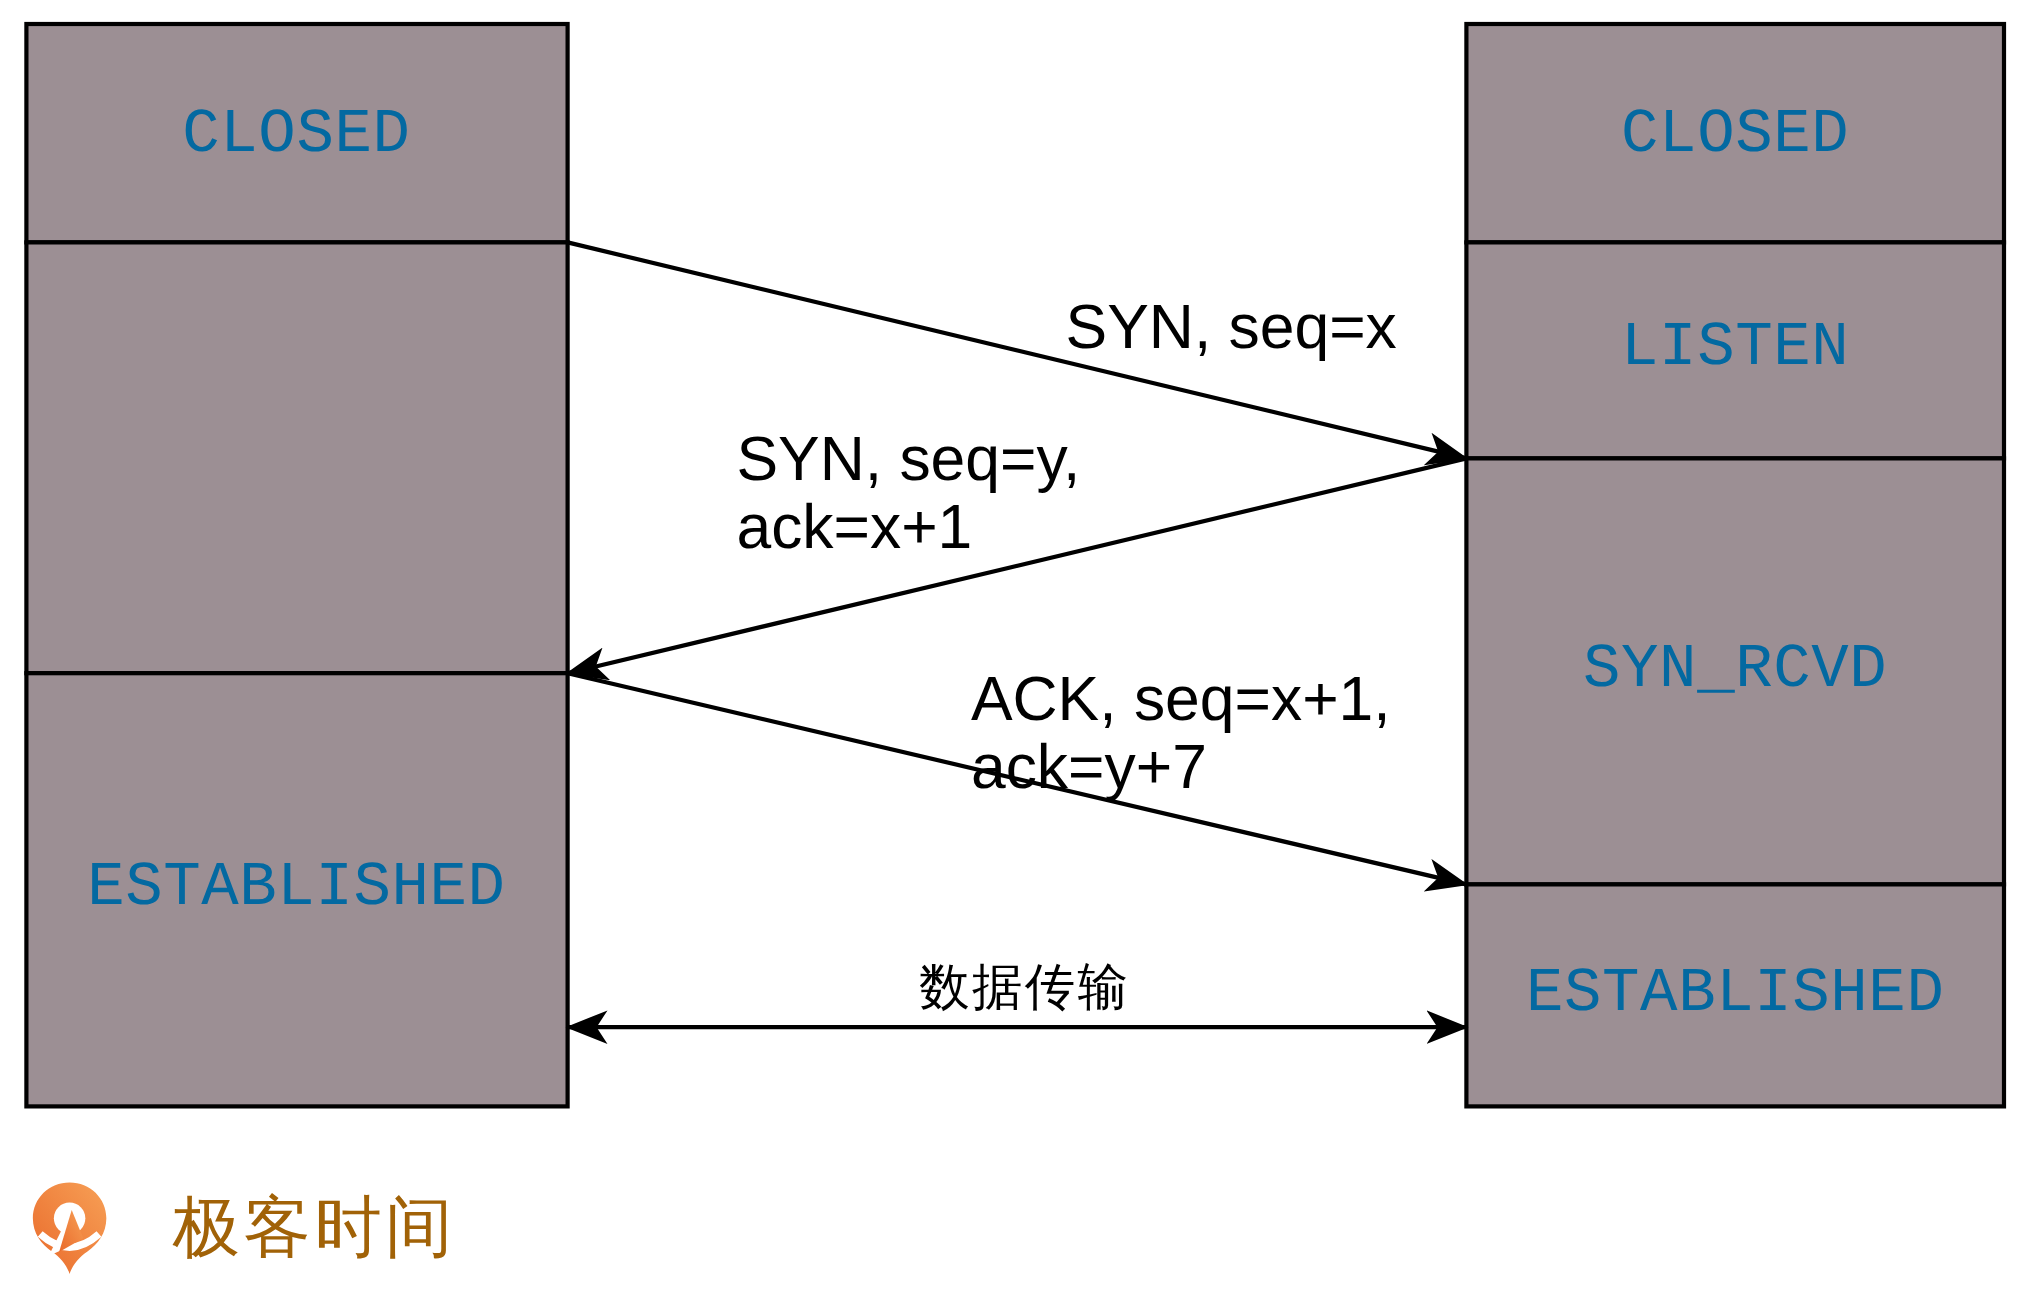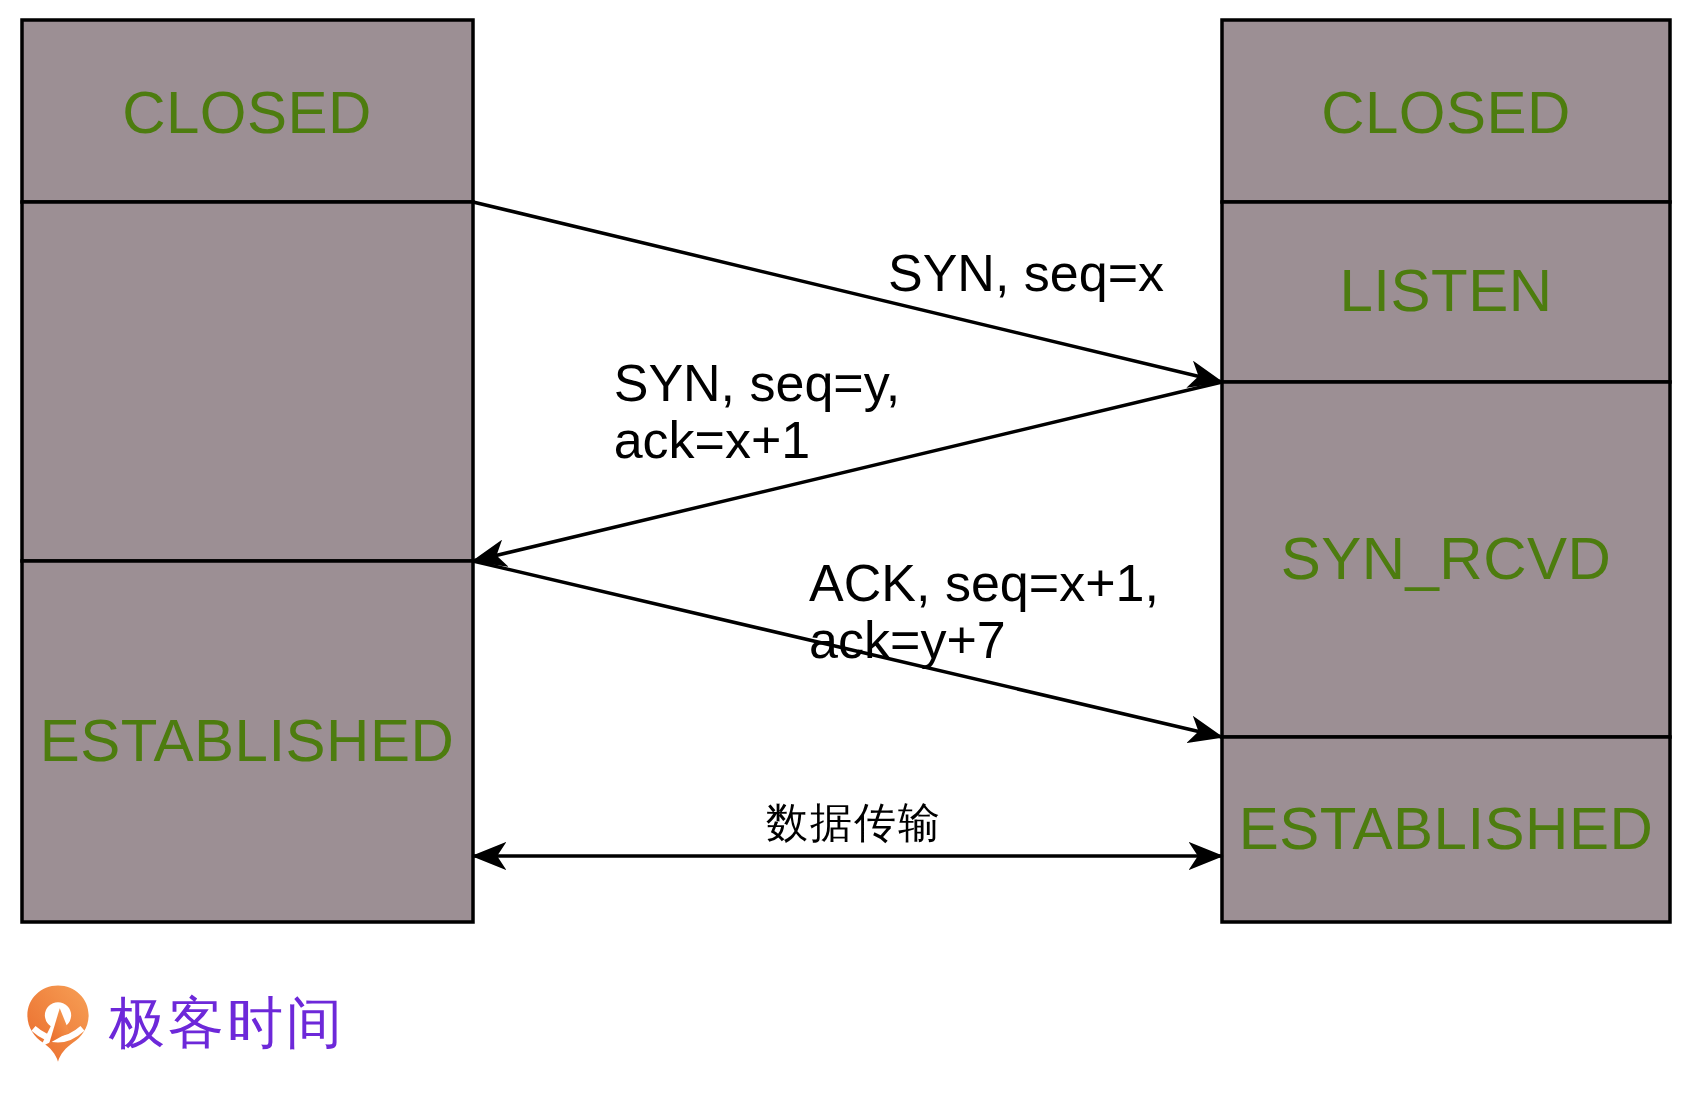--- a/index.html
+++ b/index.html
@@ -12,25 +12,26 @@
     font-family: "Liberation Sans", sans-serif;
   }
   .diagram-svg {
     position: absolute;
     left: 0; top: 0;
     width: 1693px; height: 1093px;
   }
   .state-label {
     position: absolute;
     transform: translate(-50%, -50%);
-    color: #4d7c0f;
-    font-size: 60px;
+    color: #0369a1;
+    font-size: 52px;
     letter-spacing: 0.5px;
     white-space: nowrap;
     z-index: 2;
+    font-family: Liberation Mono, monospace;
   }
   .msg-label {
     position: absolute;
     transform: translate(-50%, -50%);
     color: #000000;
     font-size: 52px;
     line-height: 1.1;
     text-align: left;
     white-space: pre-line;
     z-index: 2;
@@ -42,23 +43,24 @@
     top: 982px;
     height: 84px;
     display: flex;
     align-items: center;
     gap: 16px;
     z-index: 2;
   }
   .logo-text {
     font-size: 56px;
     font-weight: 500;
-    color: #6d28d9;
+    color: #a16207;
     letter-spacing: 3px;
     white-space: nowrap;
+    margin-left: 35px;
   }
 </style>
 </head>
 <body>
 
 <div class="canvas">
 
   <svg class="diagram-svg" viewBox="0 0 1693 1093" xmlns="http://www.w3.org/2000/svg">
     <defs>
       <marker id="arrowhead" markerWidth="10" markerHeight="8" refX="9.5" refY="4" orient="auto-start-reverse" markerUnits="strokeWidth">

